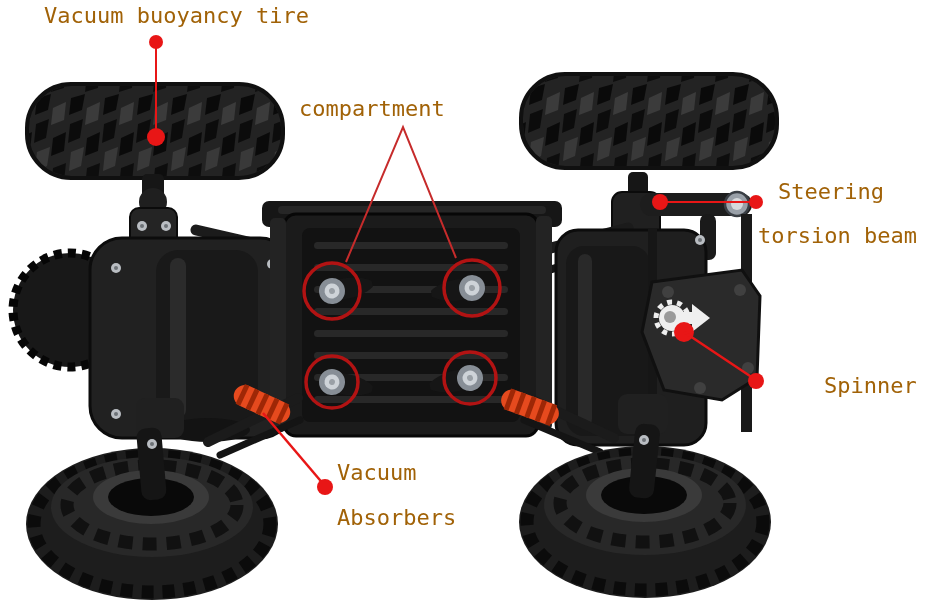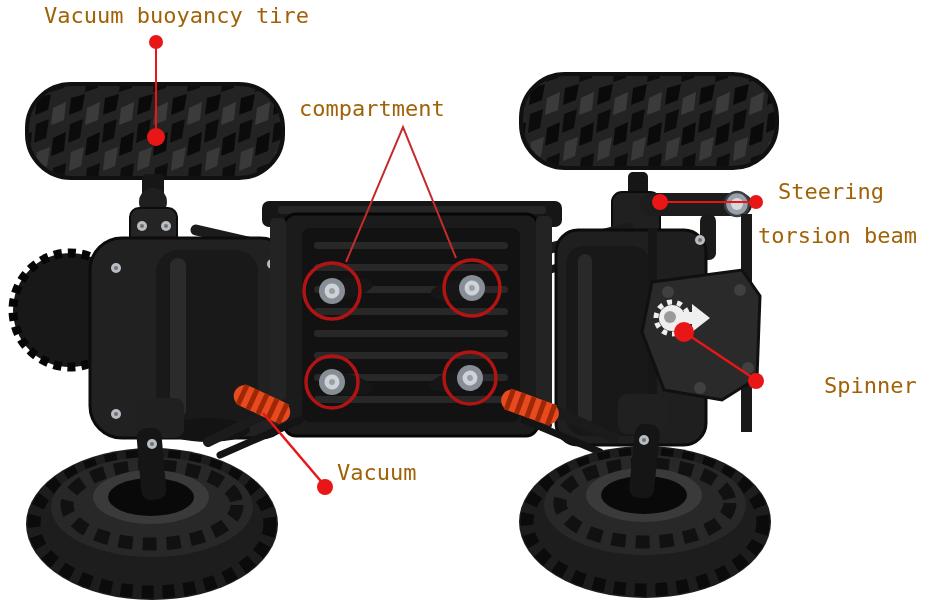--- a/index.html
+++ b/index.html
@@ -225,14 +225,15 @@
   <div class="label" style="left:44px;top:3px;">Vacuum buoyancy tire</div>
 
   <div class="label" style="left:299px;top:96px;">compartment</div>
 
   <div class="label" style="left:778px;top:179px;">Steering</div>
   <div class="label" style="left:758px;top:223px;">torsion beam</div>
 
   <div class="label" style="left:776px;top:373px;margin-left:48px;">Spinner</div>
 
   <div class="label" style="left:337px;top:460px;">Vacuum</div>
+  <div class="label" style="left:337px;top:505px;">Absorbers</div>
 
 </div>
 
 </body></html>

